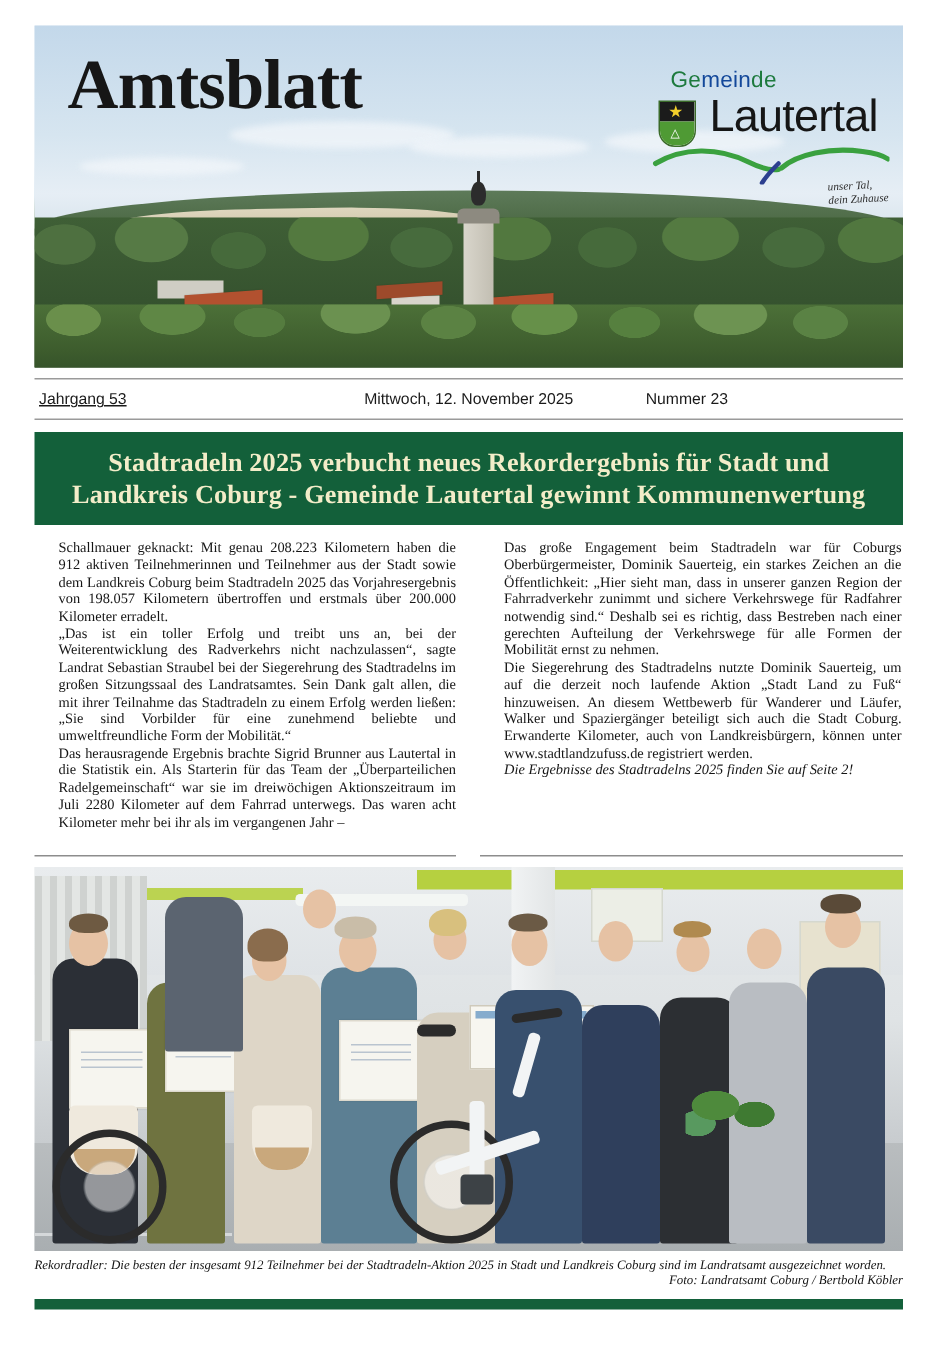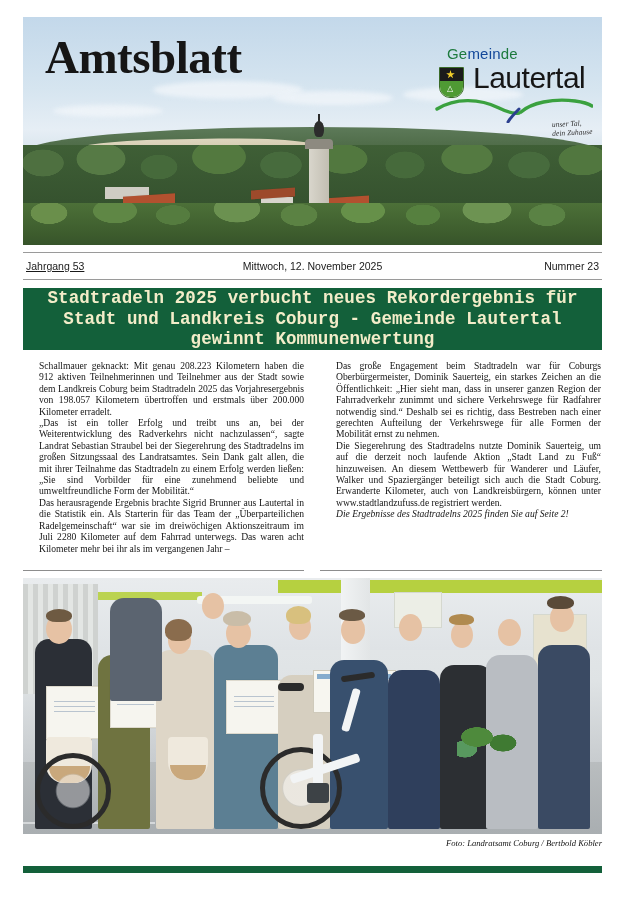--- a/index.html
+++ b/index.html
@@ -166,32 +166,32 @@
   .issue-bar {
     position:absolute; left:23px; top:252px; width:579px; height:26px;
     border-top:1px solid #9a9a9a;
     border-bottom:1px solid #9a9a9a;
     display:flex; align-items:center;
     font-family:"Liberation Sans", sans-serif;
     font-size:10.5px; color:#1a1a1a;
   }
   .issue-left   { flex:1; text-align:left; padding-left:3px;text-decoration:underline; }
   .issue-center { flex:1.4; text-align:center; }
-  .issue-right  { flex:1; text-align:right; padding-right:3px; }
+  .issue-right  { flex:1; text-align:left; padding-right:3px; }
 
   
   .banner {
     position:absolute; left:23px; top:288px; width:579px; height:62px;
     background:#13603a;
     display:flex; align-items:center; justify-content:center;
     text-align:center;
   }
   .banner h1 {
     margin:0; padding:12px 12px;
-    font-family:Liberation Mono, monospace;
+    font-family:Liberation Serif, serif;
     font-size:17.5px; font-weight:700; line-height:1.18;
     color:#f3edc9; letter-spacing:.1px;
   }
 
   
   .columns {
     position:absolute; left:23px; top:360px; width:579px; height:200px;
     display:flex; gap:16px;
   }
   .col { width:281px; }
@@ -470,18 +470,19 @@
     <div class="bike-wheel" style="left:2%;bottom:2%;width:66px;height:66px;"></div>
     <div class="bike-frame" style="left:46%;bottom:24%;width:72px;height:9px;transform:rotate(-18deg);"></div>
     <div class="bike-frame" style="left:50%;bottom:18%;width:10px;height:54px;"></div>
     <div class="bike-frame" style="left:56%;bottom:40%;width:8px;height:44px;transform:rotate(16deg);"></div>
     <div class="bike-frame" style="left:55%;bottom:60%;width:34px;height:6px;transform:rotate(-8deg);background:#2b2b2b;"></div>
     <div class="bike-frame" style="left:44%;bottom:56%;width:26px;height:8px;background:#2b2b2b;border-radius:6px;"></div>
     <div class="bike-frame" style="left:49%;bottom:12%;width:22px;height:20px;background:#3d4246;border-radius:3px;"></div>
   </div>
 
   <div class="caption">
+    <span>Rekordradler: Die besten der insgesamt 912 Teilnehmer bei der Stadtradeln-Aktion 2025 in Stadt und Landkreis Coburg sind im Landratsamt ausgezeichnet worden.</span>
     <span class="credit">Foto: Landratsamt Coburg / Bertbold Köbler</span>
   </div>
 
   <div class="footer-bar"></div>
 
 </div>
 
 </body></html>

